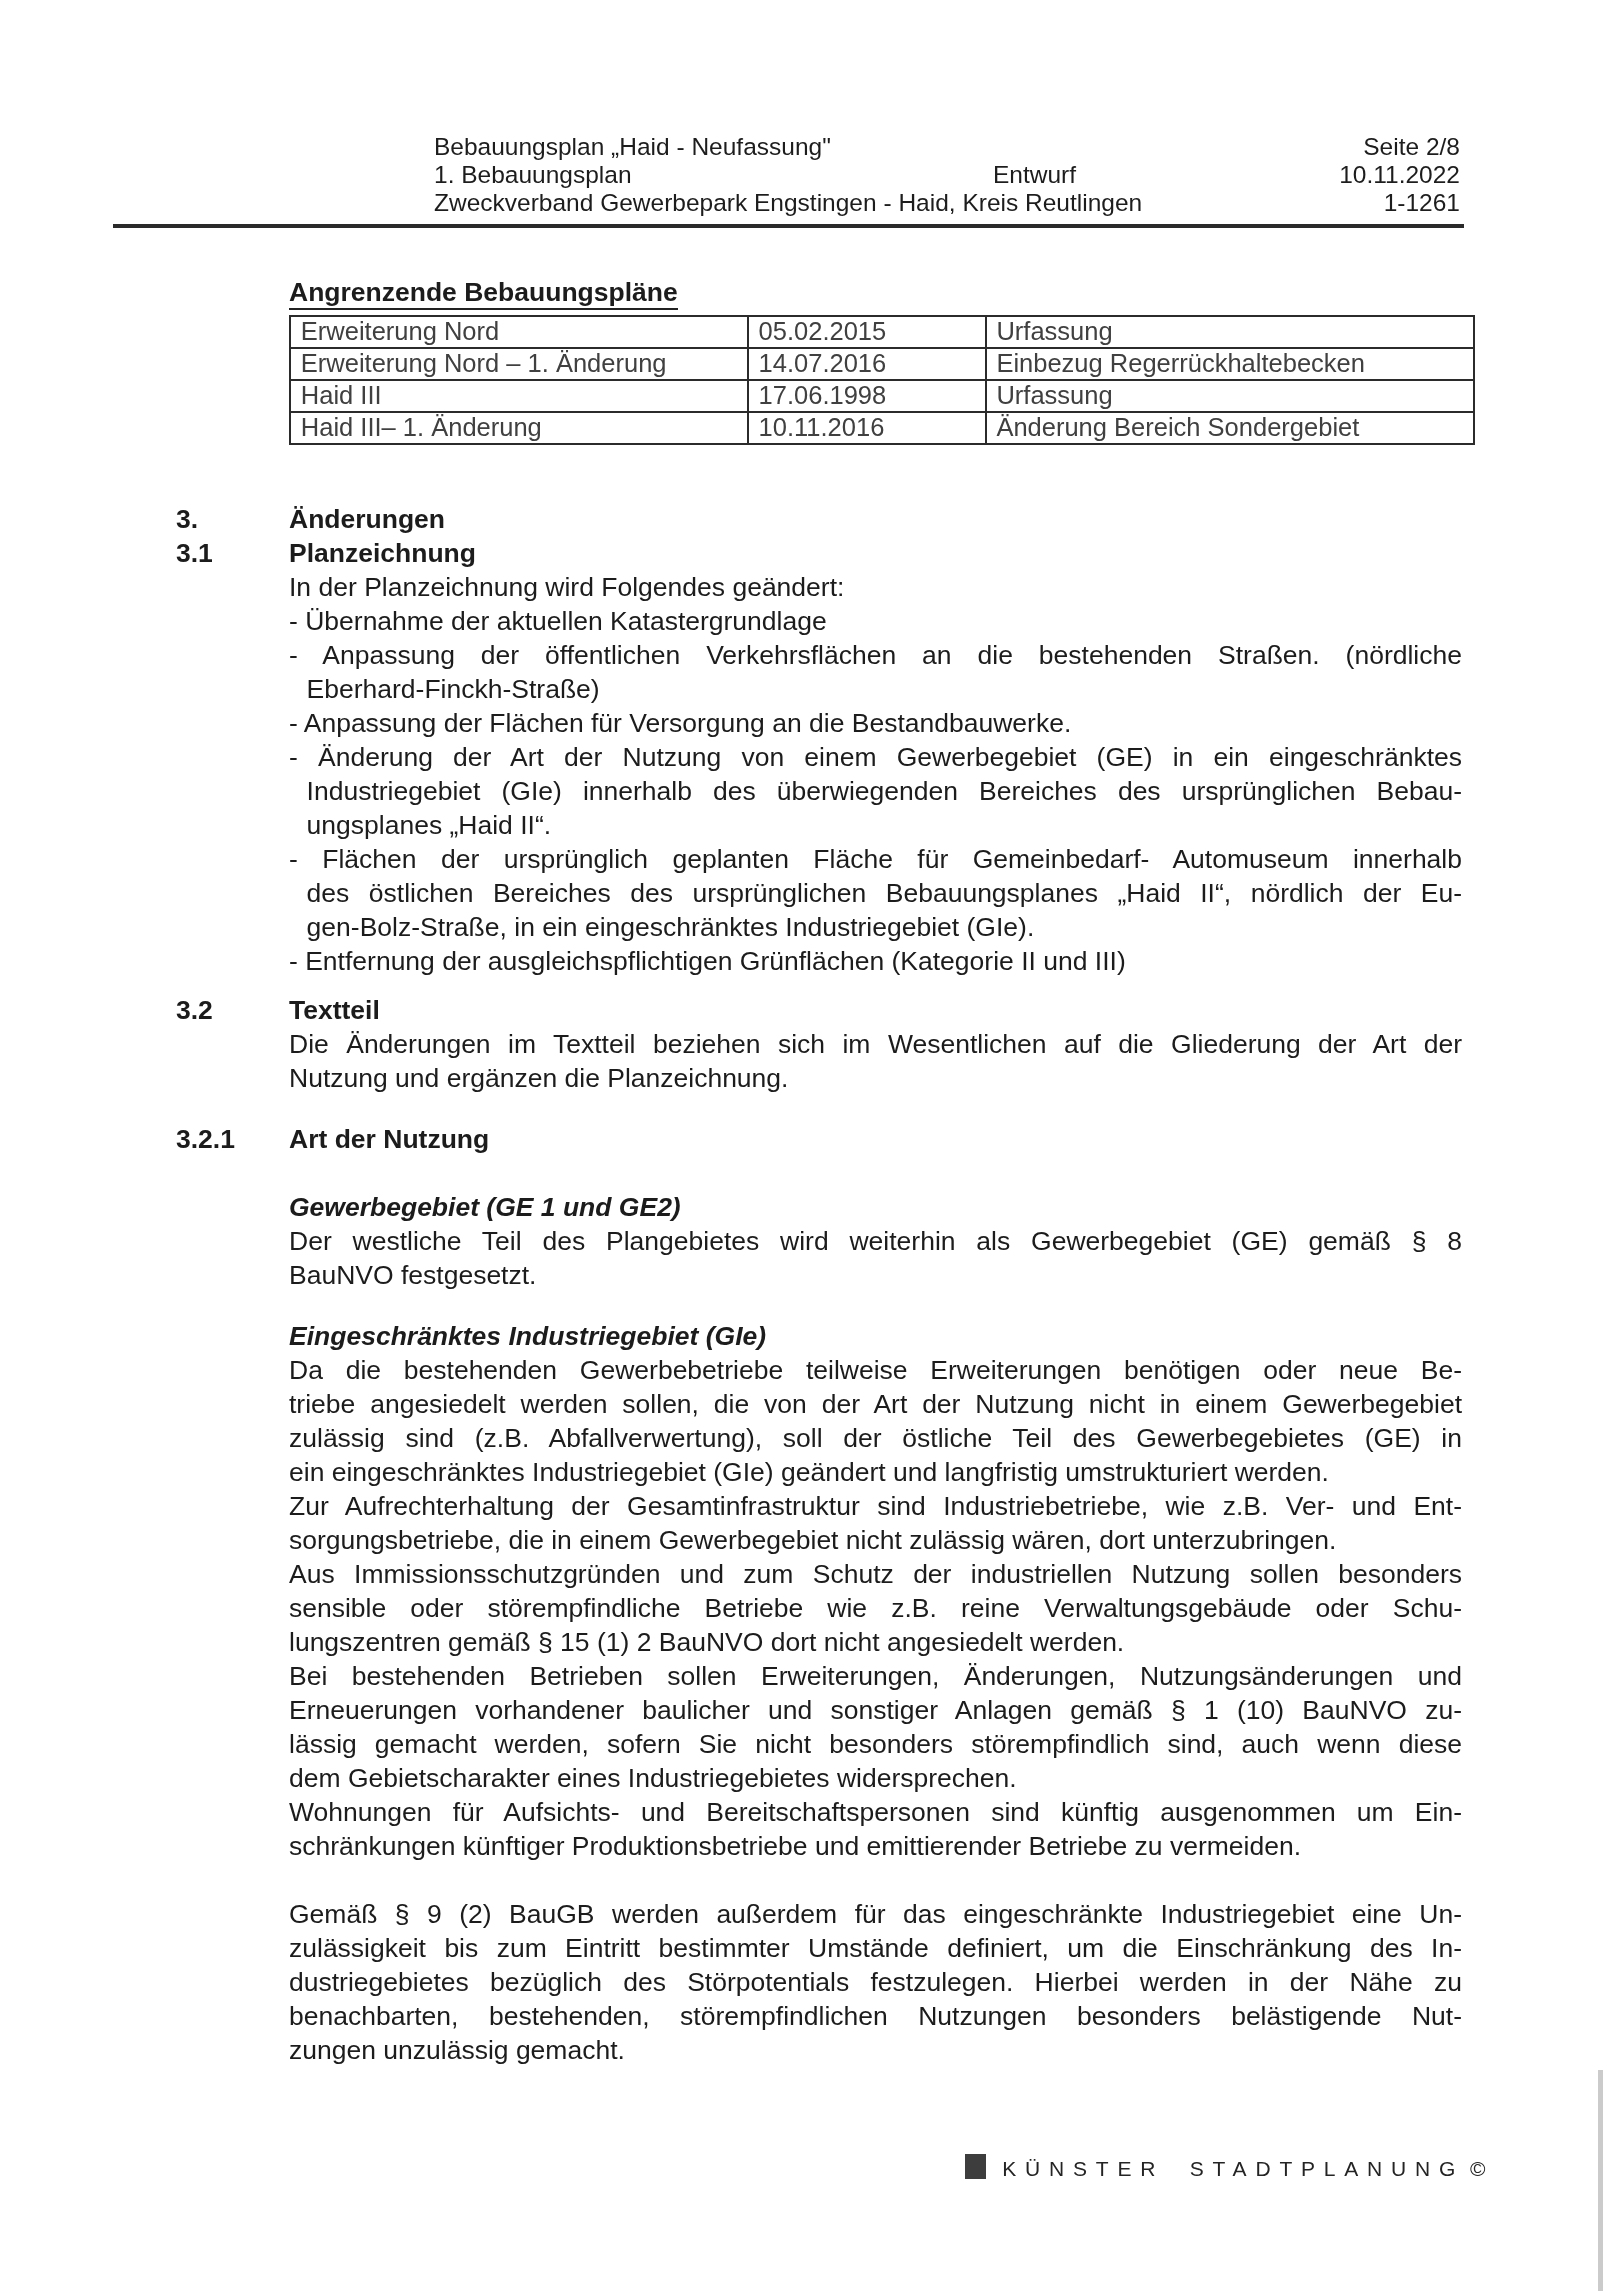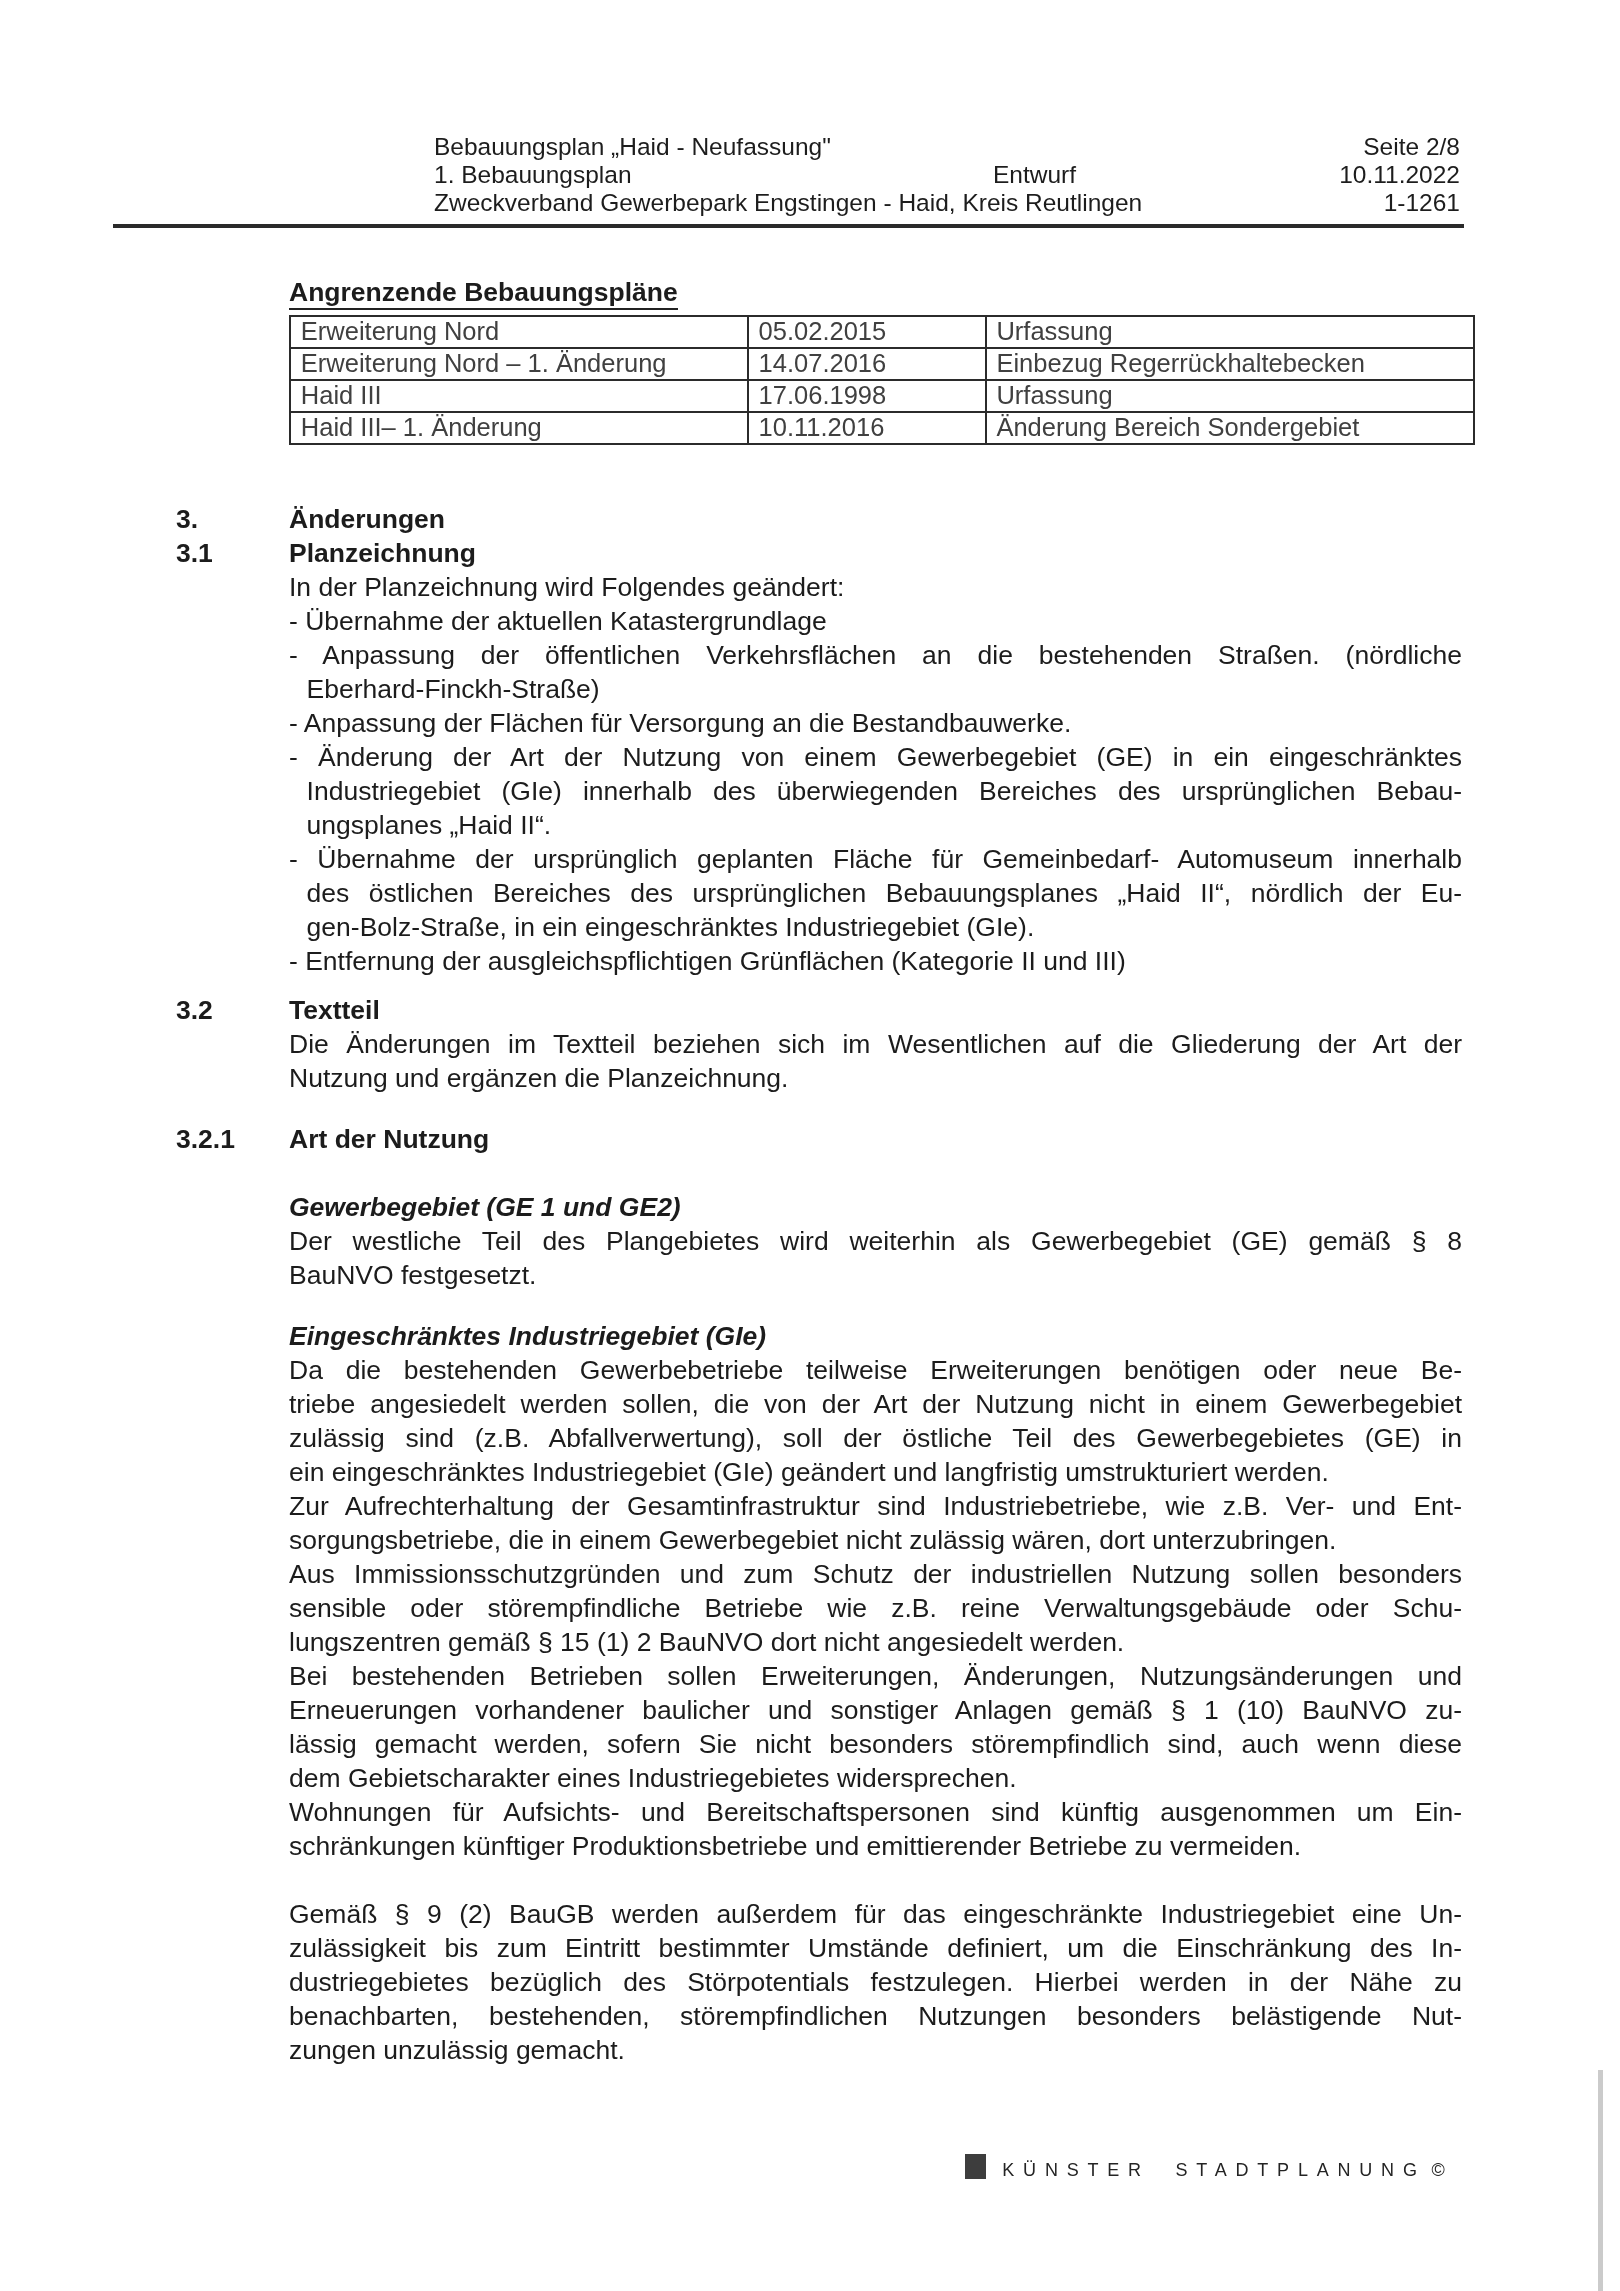--- a/index.html
+++ b/index.html
@@ -54,21 +54,21 @@
   .s31{}
   .s32{margin-top:14.7px;}
   .s321{margin-top:27.4px;}
   .block-ge{margin-top:34px;}
   .block-gie{margin-top:27.4px;}
   .block-gemaess{margin-top:34px;}
 
   
   .foot{
     position:absolute;left:965px;top:2154px;height:29px;
-    font-size:18px;color:#242424;white-space:nowrap;
+    font-size:21px;color:#242424;white-space:nowrap;
   }
   .fsq{
     display:inline-block;width:20.6px;height:24.5px;background:#3d3d3d;
     vertical-align:-2.9px;
   }
   .fname{letter-spacing:8.8px;margin-left:16.7px;}
   .fword{letter-spacing:8.8px;margin-left:25.5px;}
   .fcopy{margin-left:5.9px;}
 
   
@@ -151,21 +151,21 @@
             </div>
             <div>
               <div class="line">- Anpassung der Flächen für Versorgung an die Bestandbauwerke.</div>
             </div>
             <div>
               <div class="line just">- Änderung der Art der Nutzung von einem Gewerbegebiet (GE) in ein eingeschränktes</div>
               <div class="line just bcont">Industriegebiet (GIe) innerhalb des überwiegenden Bereiches des ursprünglichen Bebau-</div>
               <div class="line bcont">ungsplanes „Haid II“.</div>
             </div>
             <div>
-              <div class="line just">- Übernahme der ursprünglich geplanten Fläche für Gemeinbedarf- Automuseum innerhalb</div>
+              <div class="line just">- Flächen der ursprünglich geplanten Fläche für Gemeinbedarf- Automuseum innerhalb</div>
               <div class="line just bcont">des östlichen Bereiches des ursprünglichen Bebauungsplanes „Haid II“, nördlich der Eu-</div>
               <div class="line bcont">gen-Bolz-Straße, in ein eingeschränktes Industriegebiet (GIe).</div>
             </div>
             <div>
               <div class="line">- Entfernung der ausgleichspflichtigen Grünflächen (Kategorie II und III)</div>
             </div>
           </div>
       </div>
     </div>
 

